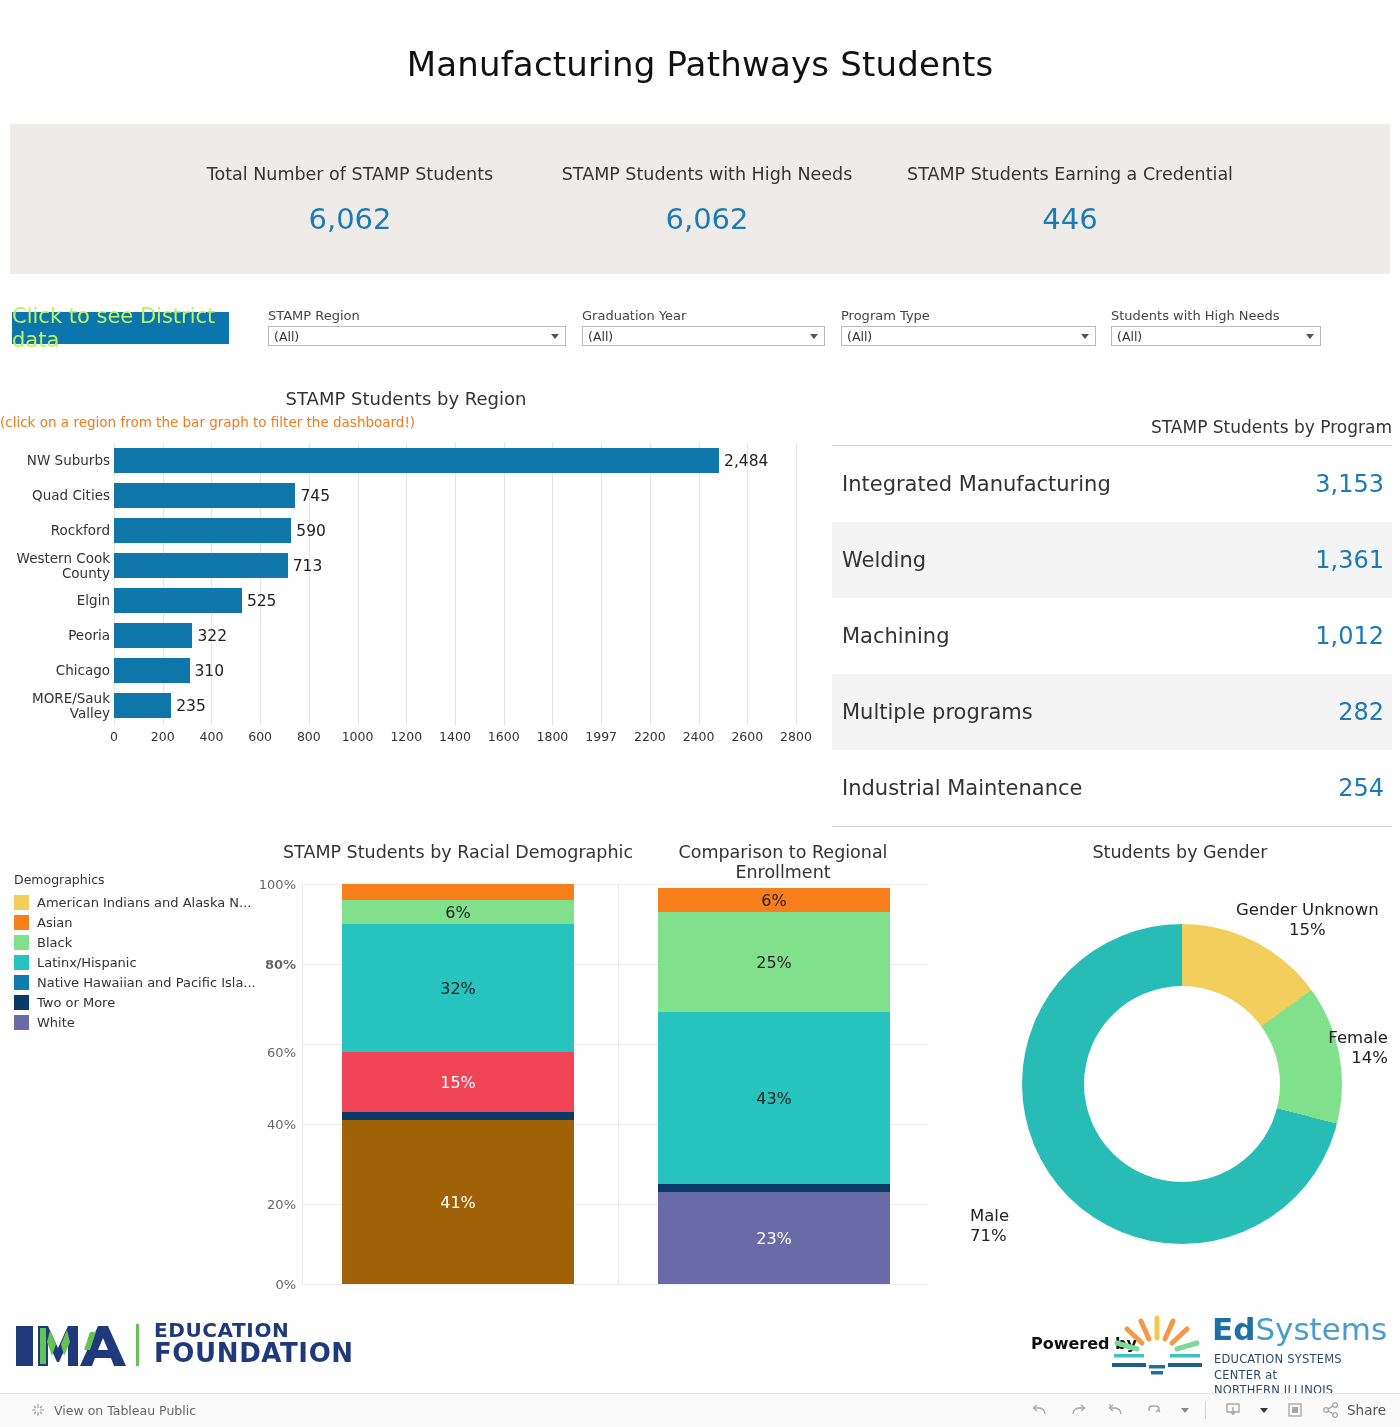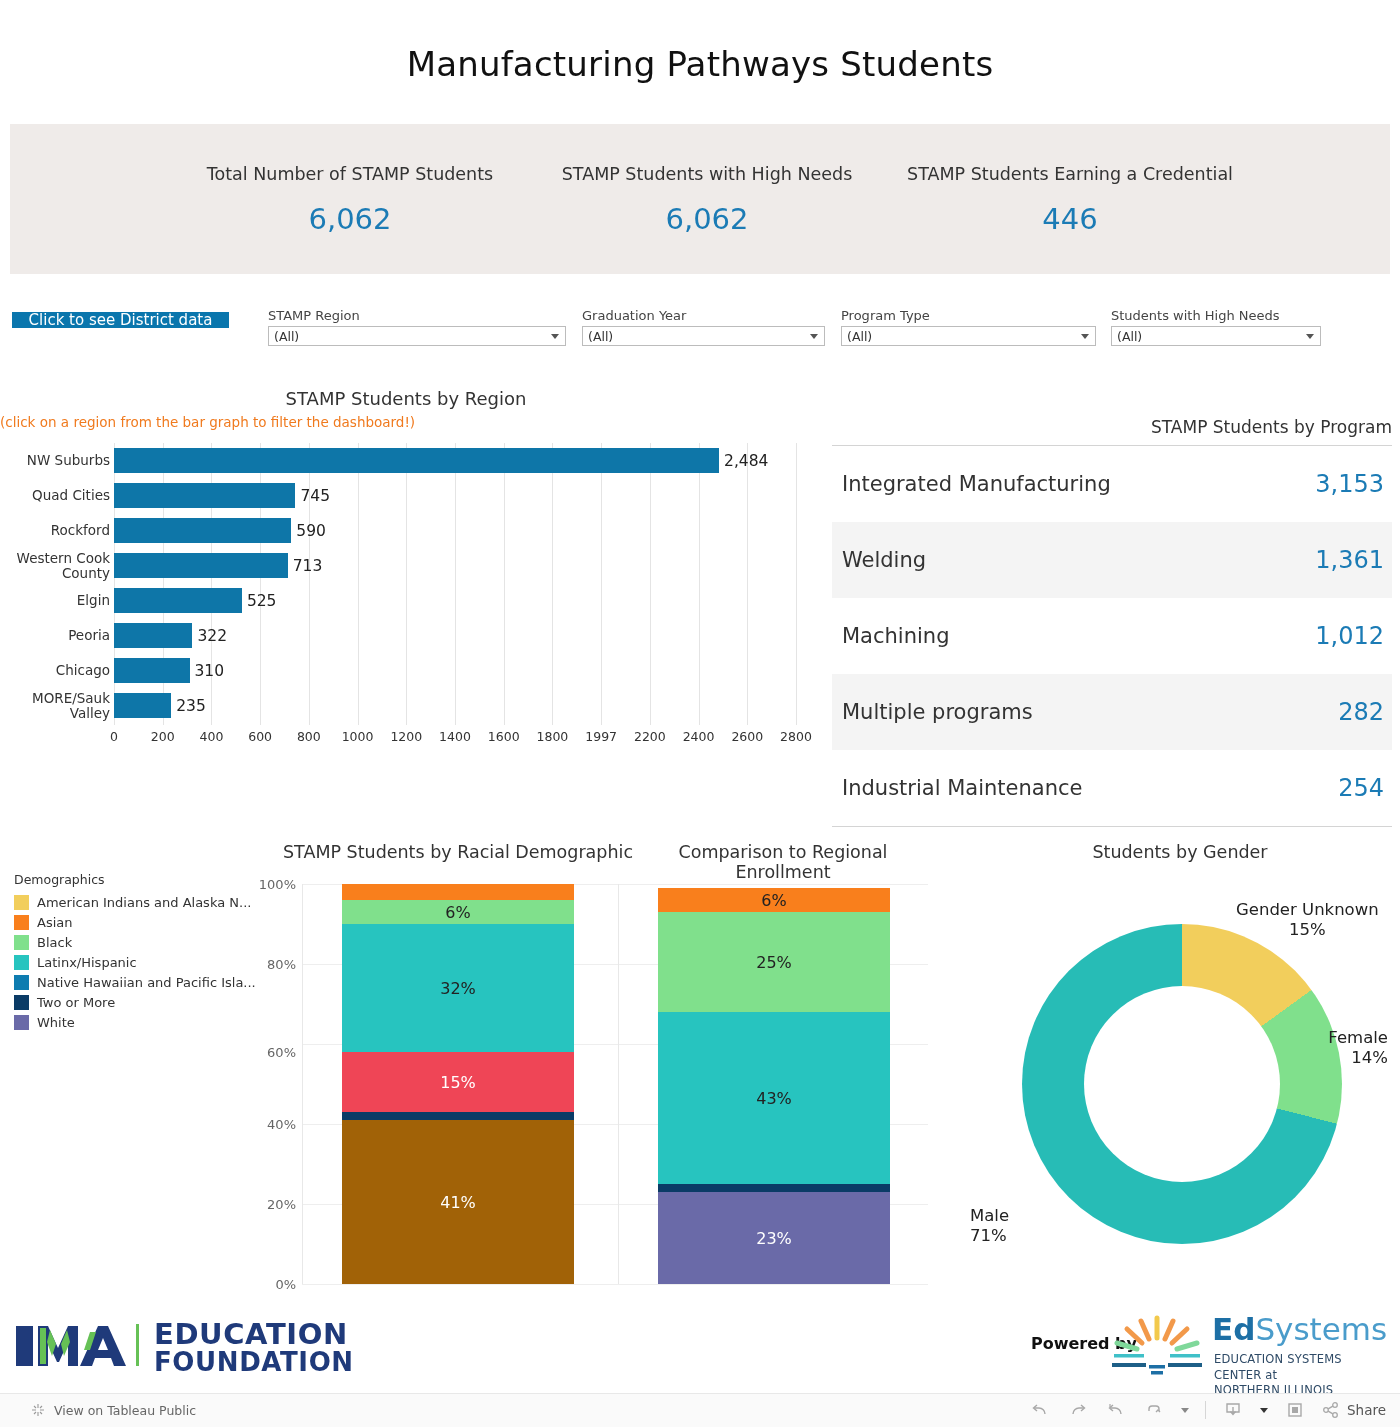--- a/index.html
+++ b/index.html
@@ -31,23 +31,23 @@
   }
   .kpi-label { font-size: 17.5px; color: #333333; white-space: nowrap; }
   .kpi-value { margin-top: 18px; font-size: 29px; color: #1b7bb5; }
   .kpi-1 { left: 130px; width: 420px; }
   .kpi-2 { left: 487px; width: 420px; }
   .kpi-3 { left: 850px; width: 420px; }
 
   
   .district-btn {
     position: absolute; left: 12px; top: 312px;
-    width: 217px; height: 16px;
-    background: #0a76ad; color: #ffffff;
-    font-size: 15px; border: none; cursor: pointer;
+    width: 217px; height: 32px;
+    background: #0a76ad; color: #bef264;
+    font-size: 21px; border: none; cursor: pointer;
     display: flex; align-items: center; justify-content: center;
   }
   .filter { position: absolute; top: 308px; }
   .filter-label { font-size: 13px; color: #444444; margin-bottom: 3px; }
   .filter-box {
     position: relative; height: 20px; background: #ffffff;
     border: 1px solid #bcbcbc; display: flex; align-items: center;
     padding: 0 18px 0 5px; font-size: 12.5px; color: #333333; cursor: pointer;
   }
   .caret {
@@ -136,21 +136,21 @@
   .donut-lbl { position: absolute; font-size: 16.5px; color: #222222; line-height: 1.2; }
   .dl-unknown { left: 276px; top: 58px; text-align: left; }
   .dl-female { left: 332px; top: 186px; text-align: right; width: 96px; }
   .dl-male { left: 10px; top: 364px; text-align: left; }
 
   
   .logo-ima { position: absolute; left: 14px; top: 1318px; width: 300px; height: 56px; }
   .ima-mark { position: absolute; left: 0; top: 4px; }
   .ima-divider { position: absolute; left: 122px; top: 6px; width: 3px; height: 42px; background: #66c156; }
   .ima-text { position: absolute; left: 140px; top: 2px; color: #1f3a7a; font-weight: bold; line-height: 1.0; }
-  .ima-text .l1 { font-size: 29px; letter-spacing: .6px; }
+  .ima-text .l1 { font-size: 20px; letter-spacing: .6px; }
   .ima-text .l2 { font-size: 26px; letter-spacing: .6px; }
 
   .powered { position: absolute; left: 1031px; top: 1334px; font-size: 16px; font-weight: bold; color: #111111; }
   .logo-ed { position: absolute; left: 1108px; top: 1312px; width: 280px; height: 70px; }
   .ed-name { position: absolute; left: 104px; top: 2px; font-size: 31px; line-height: 1; }
   .ed-name .ed { color: #1d6fa5; font-weight: bold; }
   .ed-name .sys { color: #4a9ccb; font-weight: normal; }
   .ed-sub { position: absolute; left: 106px; top: 40px; font-size: 11.5px; color: #2e4a66; line-height: 1.35; letter-spacing: .2px; }
 
   
@@ -385,21 +385,21 @@
     <div class="st-titles">
       <div class="st-title st-t1">STAMP Students by Racial Demographic</div>
       <div class="st-title st-t2">Comparison to Regional Enrollment</div>
     </div>
     <div class="st-plot">
       <div class="st-axis" id="st-axis">
           <div class="st-ytick" style="top: 400px;">0%</div>
           <div class="st-ytick" style="top: 320px;">20%</div>
           <div class="st-ytick" style="top: 240px;">40%</div>
           <div class="st-ytick" style="top: 168px; margin-left: 44px;">60%</div>
-          <div class="st-ytick" style="top: 80px;">80%</div>
+          <div class="st-ytick" style="top: 80px; font-weight: bold;">80%</div>
           <div class="st-ytick" style="top: 0px;">100%</div>
         </div>
       <div id="st-grid">
           <div class="st-gl" style="top: 400px;"></div>
           <div class="st-gl" style="top: 320px;"></div>
           <div class="st-gl" style="top: 240px;"></div>
           <div class="st-gl" style="top: 160px;"></div>
           <div class="st-gl" style="top: 80px;"></div>
           <div class="st-gl" style="top: 0px;"></div>
         </div>

